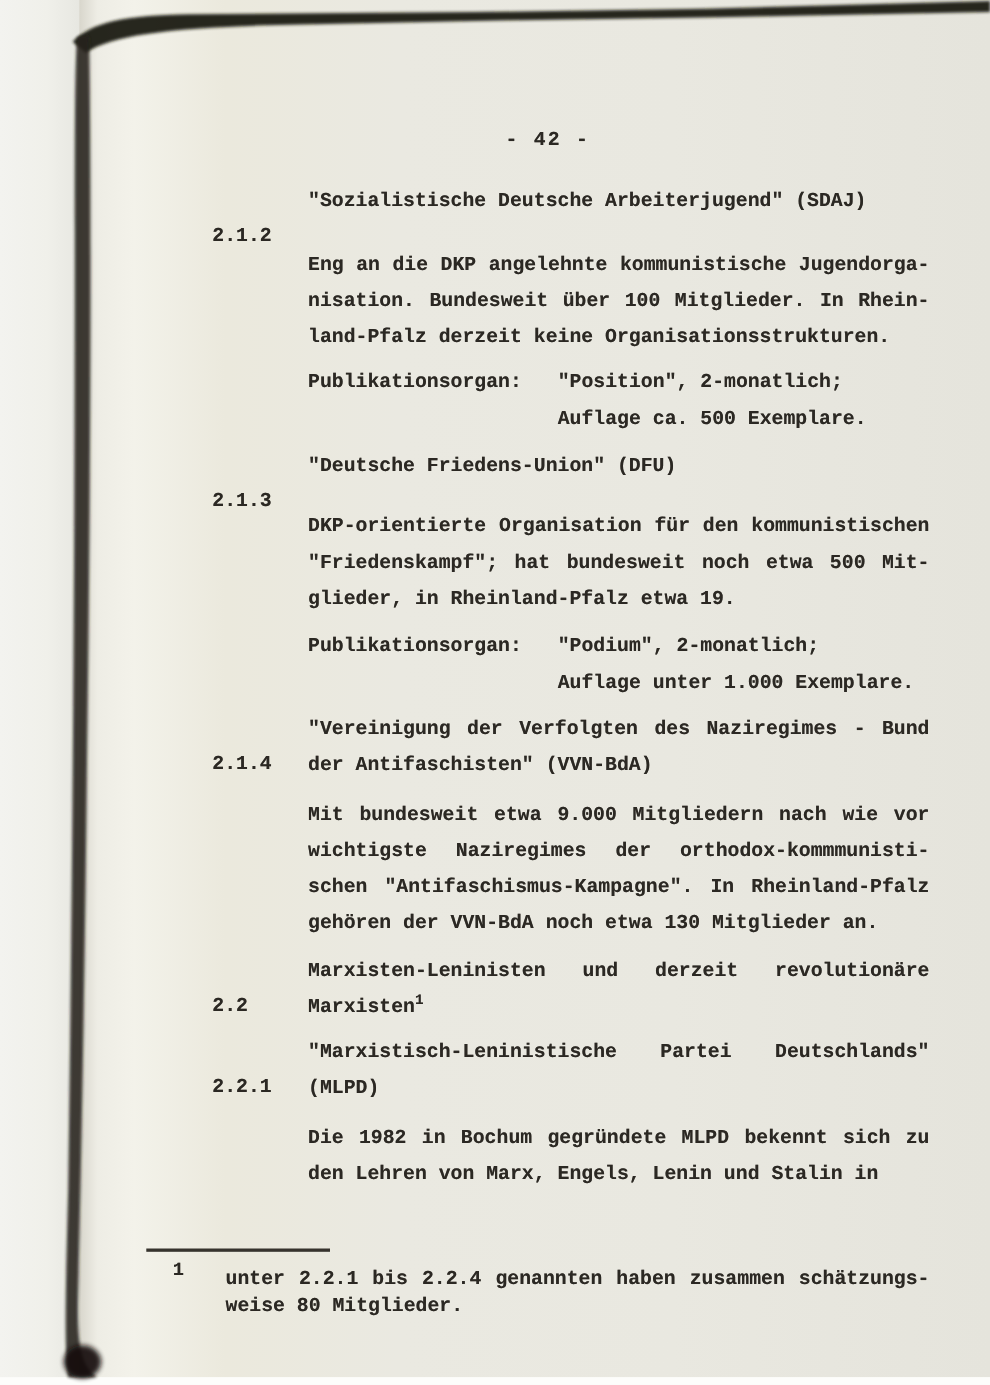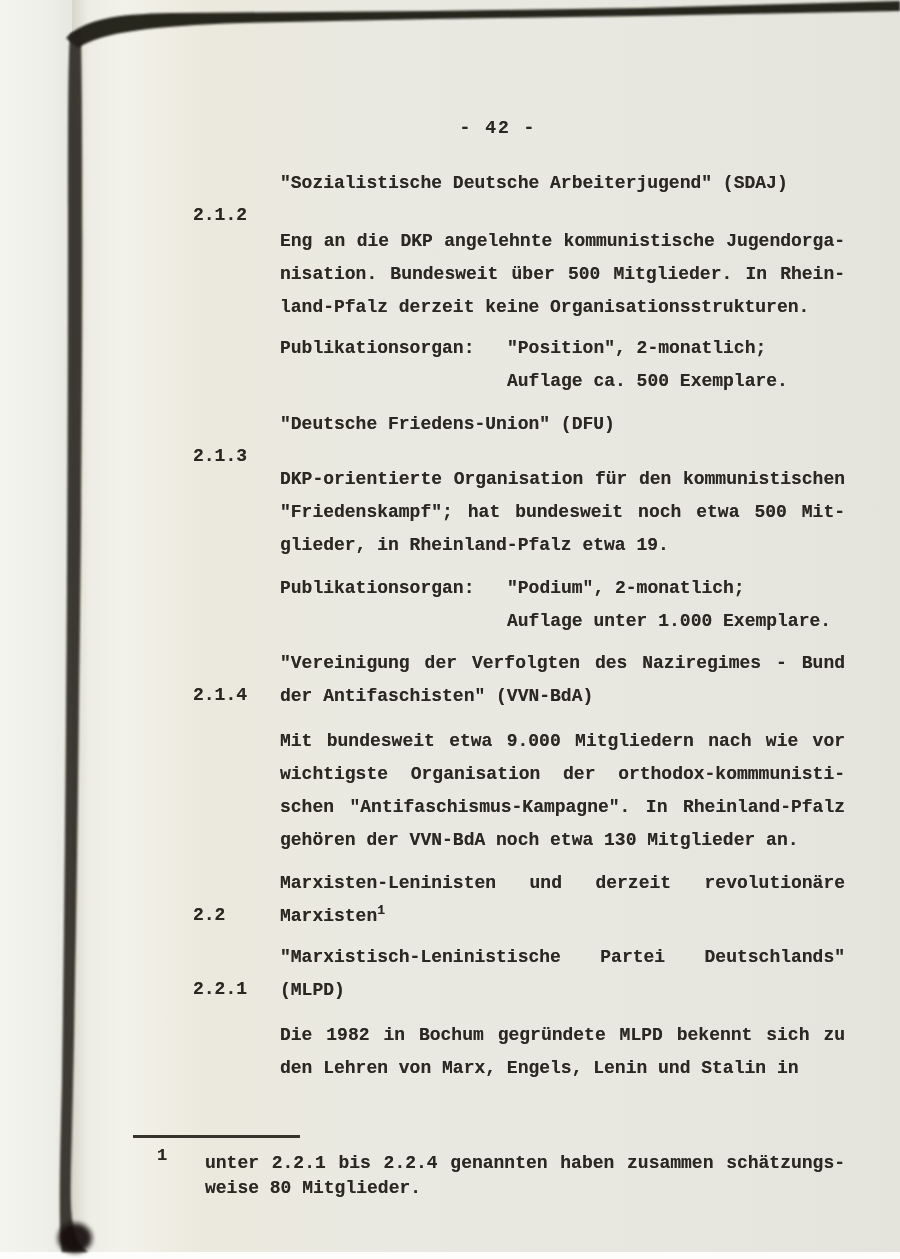--- a/index.html
+++ b/index.html
@@ -61,21 +61,21 @@
     <div id="content">
         <div class="block heading" style="top: 167px;">
           <span class="secnum">2.1.2</span>
           <div class="txt">
             <div class="tline">"Sozialistische Deutsche Arbeiterjugend" (SDAJ)</div>
           </div>
         </div>
         <div class="block para" style="top: 225px;">
           <div class="txt">
             <div class="tline just">Eng an die DKP angelehnte kommunistische Jugendorga-</div>
-            <div class="tline just">nisation. Bundesweit über 500 Mitglieder. In Rhein-</div>
+            <div class="tline just">nisation. Bundesweit über 100 Mitglieder. In Rhein-</div>
             <div class="tline">land-Pfalz derzeit keine Organisationsstrukturen.</div>
           </div>
         </div>
         <div class="block pub" style="top: 332px;">
           <span class="publabel">Publikationsorgan:</span>
           <div class="pubvals">
             <div class="tline">"Position", 2-monatlich;</div>
             <div class="tline">Auflage ca. 500 Exemplare.</div>
           </div>
         </div>
@@ -102,21 +102,21 @@
         <div class="block heading" style="top: 647px;">
           <span class="secnum">2.1.4</span>
           <div class="txt">
             <div class="tline just">"Vereinigung der Verfolgten des Naziregimes - Bund</div>
             <div class="tline">der Antifaschisten" (VVN-BdA)</div>
           </div>
         </div>
         <div class="block para" style="top: 725px;">
           <div class="txt">
             <div class="tline just">Mit bundesweit etwa 9.000 Mitgliedern nach wie vor</div>
-            <div class="tline just">wichtigste Organisation der orthodox-kommmunisti-</div>
+            <div class="tline just">wichtigste Naziregimes der orthodox-kommmunisti-</div>
             <div class="tline just">schen "Antifaschismus-Kampagne". In Rheinland-Pfalz</div>
             <div class="tline">gehören der VVN-BdA noch etwa 130 Mitglieder an.</div>
           </div>
         </div>
         <div class="block heading" style="top: 867px;">
           <span class="secnum">2.2</span>
           <div class="txt">
             <div class="tline just">Marxisten-Leninisten und derzeit revolutionäre</div>
             <div class="tline">Marxisten<sup>1</sup></div>
           </div>

